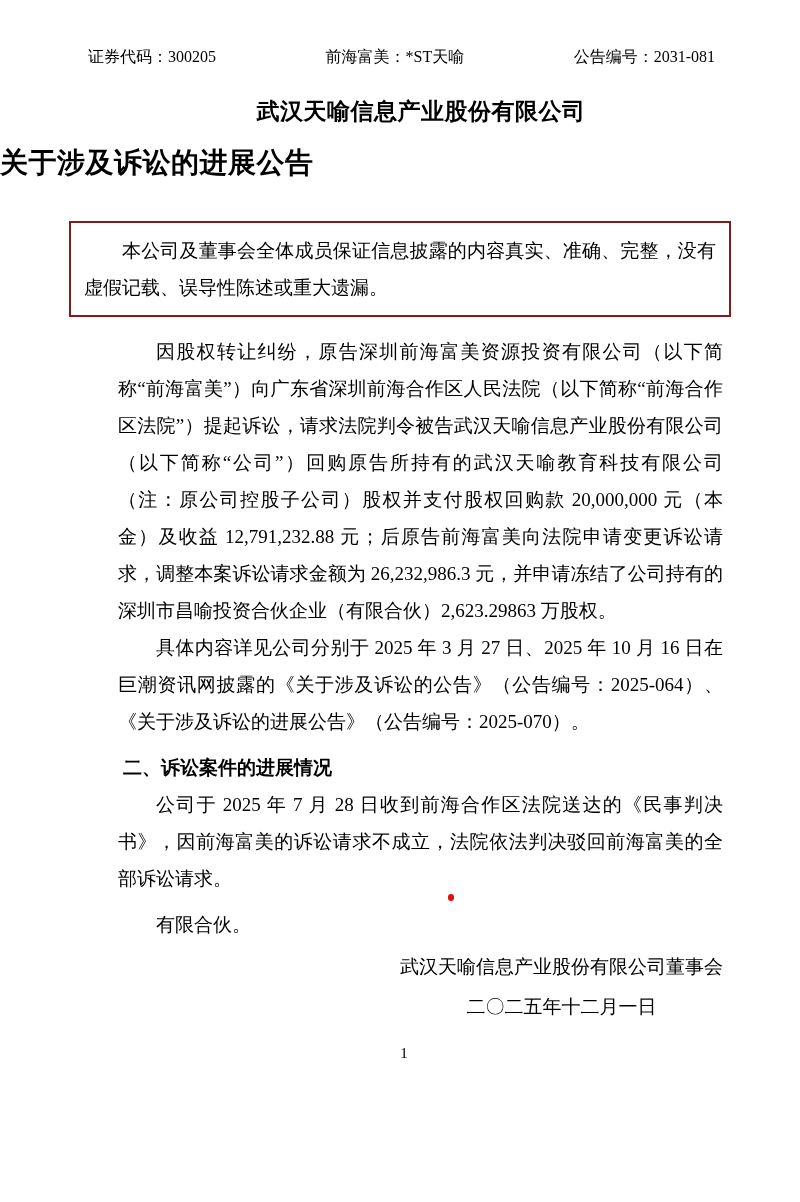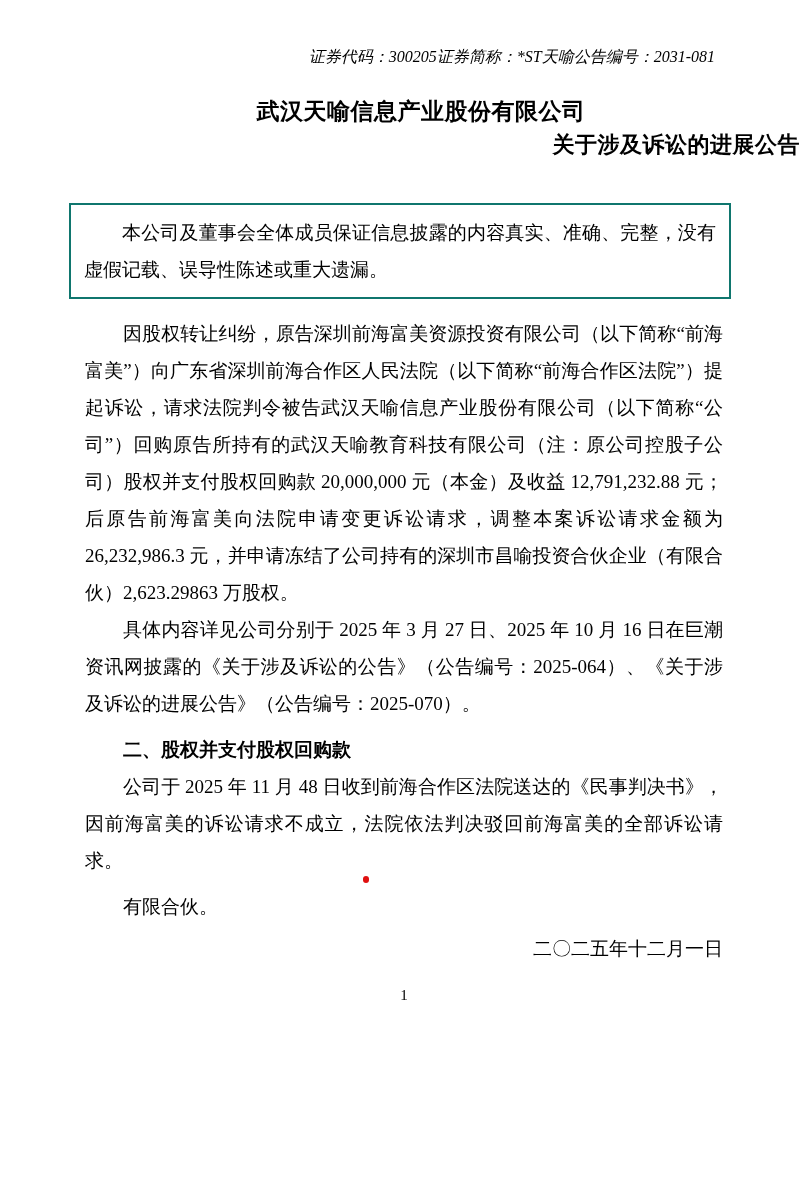--- a/index.html
+++ b/index.html
@@ -7,49 +7,49 @@
   body {
     width: 800px; height: 1202px;
     font-family: "Liberation Serif", "DejaVu Serif", serif;
     color: #000000;
     position: relative;
     overflow: hidden;
   }
   .page { position: relative; width: 800px; height: 1202px; background: #ffffff; }
 
   .doc-header {
-    display: flex; justify-content: flex-end;
+    display: flex; justify-content: space-between;
     margin: 46px 85px 0 88px;
-    font-size: 16px; line-height: 22px; font-style: italic;
+    font-size: 16px; line-height: 22px;
   }
 
   .doc-title {
     text-align: center; font-size: 23px; font-weight: bold;
     margin-top: 28px; letter-spacing: 0.5px; line-height: 31px; padding-left: 42px;
   }
   .doc-subtitle {
-    text-align: right; font-size: 22px; font-weight: bold;
-    margin-top: 3px; letter-spacing: 0.5px; line-height: 29px;
+    text-align: left; font-size: 28px; font-weight: bold;
+    margin-top: 21px; letter-spacing: 0.5px; line-height: 29px;
   }
 
   .declaration-box {
     width: 662px; margin: 44px auto 0 auto;
-    border: 2px solid #0f766e;
+    border: 2px solid #7f1d1d;
     padding: 9px 13px 9px 13px;
     font-size: 19px; line-height: 37px;
   }
   .declaration-box p { text-indent: 2em; text-align: justify; }
 
   .doc-body {
     margin: 16px 77px 0 85px;
     font-size: 19px; line-height: 37px;
     text-align: justify;
   }
   .sec-heading { font-weight: bold; text-indent: 2em; }
-  .para { text-indent: 2em; }
+  .para { text-indent: 2em; margin-left: 33px; }
   .mt { margin-top: 9px; }
 
   .red-underline { position: relative; }
   .red-underline::after {
     content: "";
     position: absolute; left: -2px; right: -4px; bottom: -12px;
     height: 7px; background: #e01010; border-radius: 4px;
   }
 
   .signature-row { display: flex; justify-content: flex-end; margin-top: 4px; }
@@ -60,44 +60,45 @@
 
   .page-number { text-align: center; font-size: 15px; margin-top: 8px; }
 </style>
 </head>
 <body>
 
 <div class="page">
 
   <div class="doc-header">
     <span>证券代码：300205</span>
-    <span>证券简称：*ST天喻</span>
+    <span>前海富美：*ST天喻</span>
     <span>公告编号：2031-081</span>
   </div>
 
   <div class="doc-title">武汉天喻信息产业股份有限公司</div>
   <div class="doc-subtitle">关于涉及诉讼的进展公告</div>
 
   <div class="declaration-box">
     <p>本公司及董事会全体成员保证信息披露的内容真实、准确、完整，没有虚假记载、误导性陈述或重大遗漏。</p>
   </div>
 
   <div class="doc-body">
 
     <p class="para">因股权转让纠纷，原告深圳前海富美资源投资有限公司（以下简称“前海富美”）向广东省深圳前海合作区人民法院（以下简称“前海合作区法院”）提起诉讼，请求法院判令被告武汉天喻信息产业股份有限公司（以下简称“公司”）回购原告所持有的武汉天喻教育科技有限公司（注：原公司控股子公司）股权并支付股权回购款 20,000,000 元（本金）及收益 12,791,232.88 元；后原告前海富美向法院申请变更诉讼请求，调整本案诉讼请求金额为 26,232,986.3 元，并申请冻结了公司持有的深圳市昌喻投资合伙企业（有限合伙）2,623.29863 万股权。</p>
     <p class="para">具体内容详见公司分别于 2025 年 3 月 27 日、2025 年 10 月 16 日在巨潮资讯网披露的《关于涉及诉讼的公告》（公告编号：2025-064）、《关于涉及诉讼的进展公告》（公告编号：2025-070）。</p>
 
-    <p class="sec-heading mt">二、股权并支付股权回购款</p>
-    <p class="para"><span>公司于 2025 年 11 月 48 日收到前海合作区法院送达的《民事判决书》，因前海富美的诉讼请求不成立，</span><span class="red-underline">法院依法判决驳回前海富美的全部诉讼请求。</span></p>
+    <p class="sec-heading mt">二、诉讼案件的进展情况</p>
+    <p class="para"><span>公司于 2025 年 7 月 28 日收到前海合作区法院送达的《民事判决书》，因前海富美的诉讼请求不成立，</span><span class="red-underline">法院依法判决驳回前海富美的全部诉讼请求。</span></p>
 
 
     <p class="para mt">有限合伙。</p>
 
     <div class="signature-row">
       <div class="signature-block">
+        <span>武汉天喻信息产业股份有限公司董事会</span>
         <span>二〇二五年十二月一日</span>
       </div>
     </div>
 
     <div class="page-number">1</div>
   </div>
 
 </div>
 
 </body></html>

